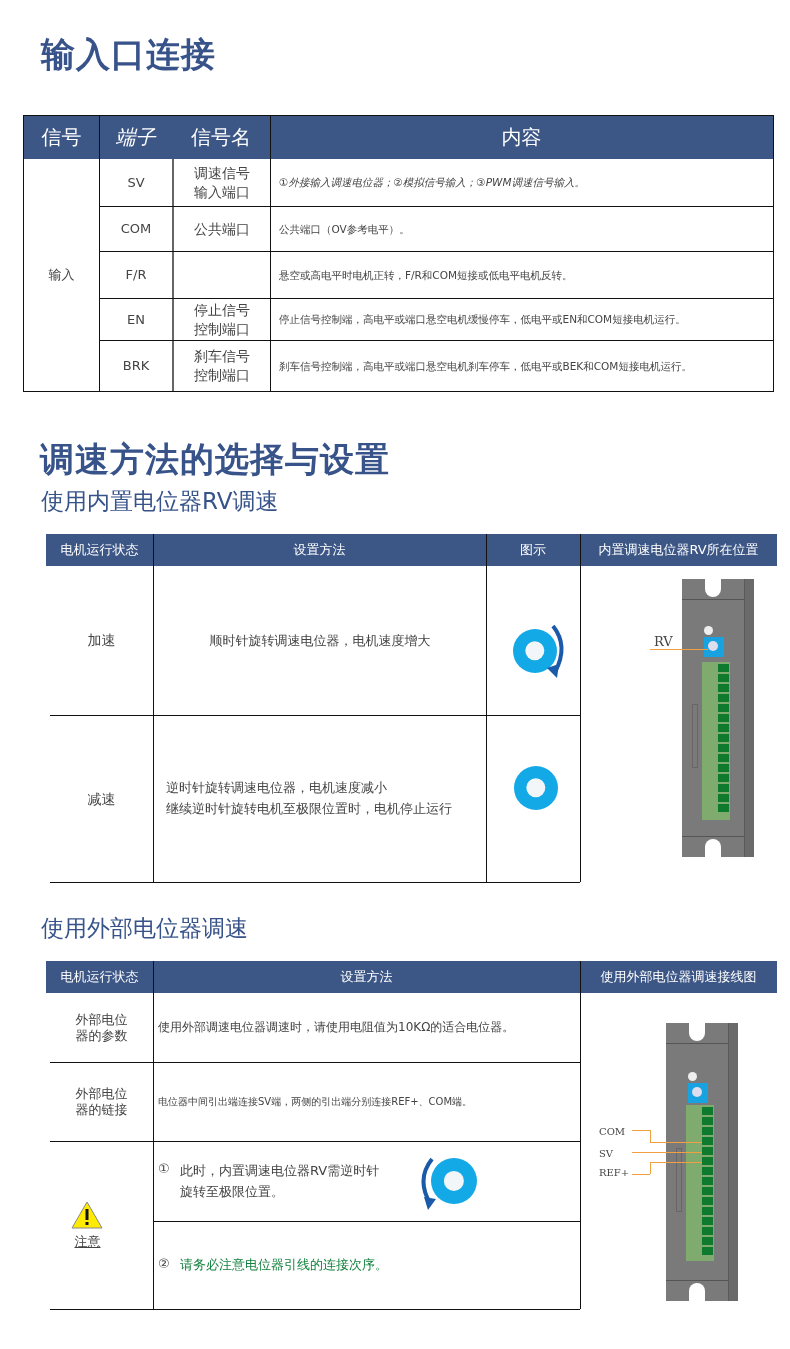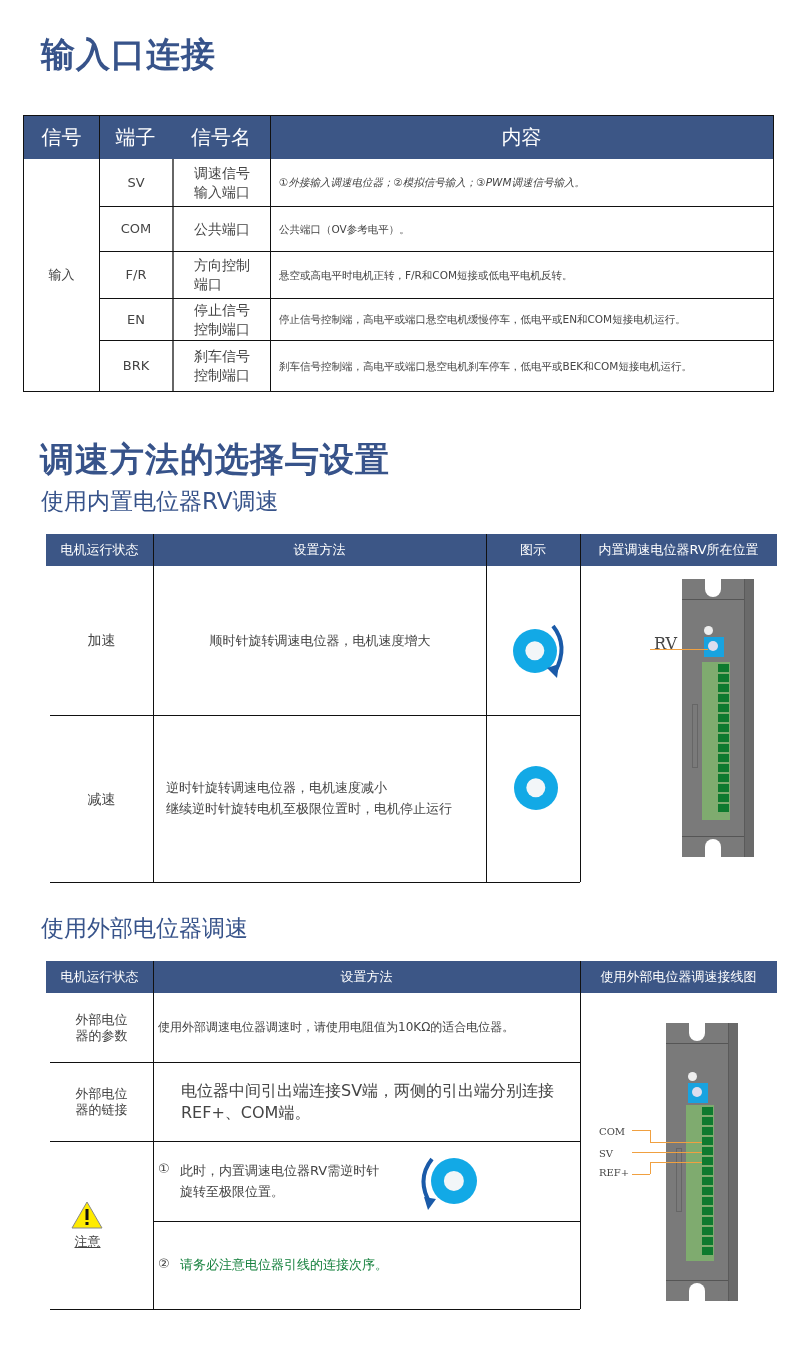--- a/index.html
+++ b/index.html
@@ -36,21 +36,21 @@
 </style>
 </head>
 <body>
 
 <div class="abs h1" style="left:41px; top:32px;">输入口连接</div>
 
 <div class="abs" style="left:23px; top:115px; width:751px; height:277px; border:1px solid #111;">
 
   <div class="abs hdr" style="left:0; top:0; width:749px; height:43px;"></div>
   <div class="cell" style="left:0; top:0; width:75px; height:43px; color:#fff; font-size:20px;">信号</div>
-  <div class="cell" style="left:75px; top:0; width:73px; height:43px; color:#fff; font-size:20px;">端子</div>
+  <div class="cell" style="left:75px; top:0; width:73px; height:43px; color:#fff; font-size:20px;font-style:italic;">端子</div>
   <div class="cell" style="left:148px; top:0; width:98px; height:43px; color:#fff; font-size:20px;">信号名</div>
   <div class="cell" style="left:246px; top:0; width:503px; height:43px; color:#fff; font-size:20px;">内容</div>
 
   <div class="vline" style="left:75px; top:0; height:275px;"></div>
   <div class="vline gray" style="left:148px; top:43px; height:232px;"></div>
   <div class="vline" style="left:246px; top:0; height:275px;"></div>
 
   <div class="hline" style="left:75px; top:90px; width:674px;"></div>
   <div class="hline" style="left:75px; top:135px; width:674px;"></div>
   <div class="hline" style="left:75px; top:182px; width:674px;"></div>
@@ -61,22 +61,20 @@
   <div class="cell" style="left:76px; top:43px; width:72px; height:47px;">SV</div>
   <div class="cell" style="left:150px; top:43px; width:96px; height:47px; white-space:pre-line; font-size:14px;">调速信号
 输入端口</div>
   <div class="cell left" style="left:247px; top:43px; width:502px; height:47px; font-size:10.5px;font-style:italic;">①外接输入调速电位器；②模拟信号输入；③PWM调速信号输入。</div>
 
   <div class="cell" style="left:76px; top:91px; width:72px; height:44px;">COM</div>
   <div class="cell" style="left:150px; top:91px; width:96px; height:44px; font-size:14px;">公共端口</div>
   <div class="cell left" style="left:247px; top:91px; width:502px; height:44px; font-size:10.5px;">公共端口（OV参考电平）。</div>
 
   <div class="cell" style="left:76px; top:136px; width:72px; height:46px;">F/R</div>
-  <div class="cell" style="left:150px; top:136px; width:96px; height:46px; white-space:pre-line; font-size:14px;">方向控制
-端口</div>
   <div class="cell left" style="left:247px; top:136px; width:502px; height:46px; font-size:10.5px;">悬空或高电平时电机正转，F/R和COM短接或低电平电机反转。</div>
 
   <div class="cell" style="left:76px; top:183px; width:72px; height:41px;">EN</div>
   <div class="cell" style="left:150px; top:183px; width:96px; height:41px; white-space:pre-line; font-size:14px;">停止信号
 控制端口</div>
   <div class="cell left" style="left:247px; top:183px; width:502px; height:41px; font-size:10.5px;">停止信号控制端，高电平或端口悬空电机缓慢停车，低电平或EN和COM短接电机运行。</div>
 
   <div class="cell" style="left:76px; top:225px; width:72px; height:50px;">BRK</div>
   <div class="cell" style="left:150px; top:225px; width:96px; height:50px; white-space:pre-line; font-size:14px;">刹车信号
 控制端口</div>
@@ -135,21 +133,21 @@
         <span></span>
         <span></span>
         <span></span>
         <span></span>
         <span></span>
         <span></span>
         <span></span>
     </div>
   </div>
   <div class="wire" style="left:600px; top:115px; width:58px; height:1px;"></div>
-  <div class="wlabel" style="left:604px; top:100px; font-size:16px;">RV</div>
+  <div class="wlabel" style="left:604px; top:100px; font-size:13px;">RV</div>
 </div>
 
 <div class="abs h2" style="left:41px; top:913px;">使用外部电位器调速</div>
 
 <div class="abs" style="left:50px; top:961px; width:727px; height:350px;">
   <div class="abs hdr" style="left:-4px; top:0; width:731px; height:32px;"></div>
   <div class="cell" style="left:-4px; top:0; width:107px; height:32px; color:#fff; font-size:13px;">电机运行状态</div>
   <div class="cell" style="left:103px; top:0; width:427px; height:32px; color:#fff; font-size:13px;">设置方法</div>
   <div class="cell" style="left:530px; top:0; width:197px; height:32px; color:#fff; font-size:13px;">使用外部电位器调速接线图</div>
 
@@ -158,21 +156,21 @@
   <div class="hline" style="left:0; top:101px; width:530px;"></div>
   <div class="hline" style="left:0; top:180px; width:530px;"></div>
   <div class="hline" style="left:103px; top:260px; width:427px;"></div>
   <div class="hline" style="left:0; top:348px; width:530px;"></div>
 
   <div class="cell" style="left:0; top:32px; width:103px; height:69px; white-space:pre-line; font-size:13px; line-height:1.2;">外部电位
 器的参数</div>
   <div class="cell left" style="left:104px; top:32px; width:426px; height:69px; font-size:12px; padding-left:4px;">使用外部调速电位器调速时，请使用电阻值为10KΩ的适合电位器。</div>
   <div class="cell" style="left:0; top:102px; width:103px; height:78px; white-space:pre-line; font-size:13px; line-height:1.2;">外部电位
 器的链接</div>
-  <div class="cell left" style="left:104px; top:102px; width:426px; height:78px; font-size:16px; padding-left:4px;margin-left:23px;">电位器中间引出端连接SV端，两侧的引出端分别连接REF+、COM端。</div>
+  <div class="cell left" style="left:104px; top:102px; width:426px; height:78px; font-size:10px; padding-left:4px;">电位器中间引出端连接SV端，两侧的引出端分别连接REF+、COM端。</div>
 
   <svg class="abs" style="left:21px; top:240px;" width="32" height="28" viewBox="0 0 32 28">
     <polygon points="16,1 31,27 1,27" fill="#ffeb00" stroke="#888" stroke-width="1"></polygon>
     <rect x="14.5" y="8" width="3" height="11" fill="#111"></rect>
     <rect x="14.5" y="21" width="3" height="3" fill="#111"></rect>
   </svg>
   <div class="cell" style="left:0; top:270px; width:75px; height:22px; font-size:13px;text-decoration:underline;">注意</div>
 
   <div class="abs" style="left:108px; top:200px; font-size:13px; color:#444;">①</div>
   <div class="abs" style="left:130px; top:200px; font-size:13px; color:#444; white-space:pre-line; line-height:1.6;">此时，内置调速电位器RV需逆时针

